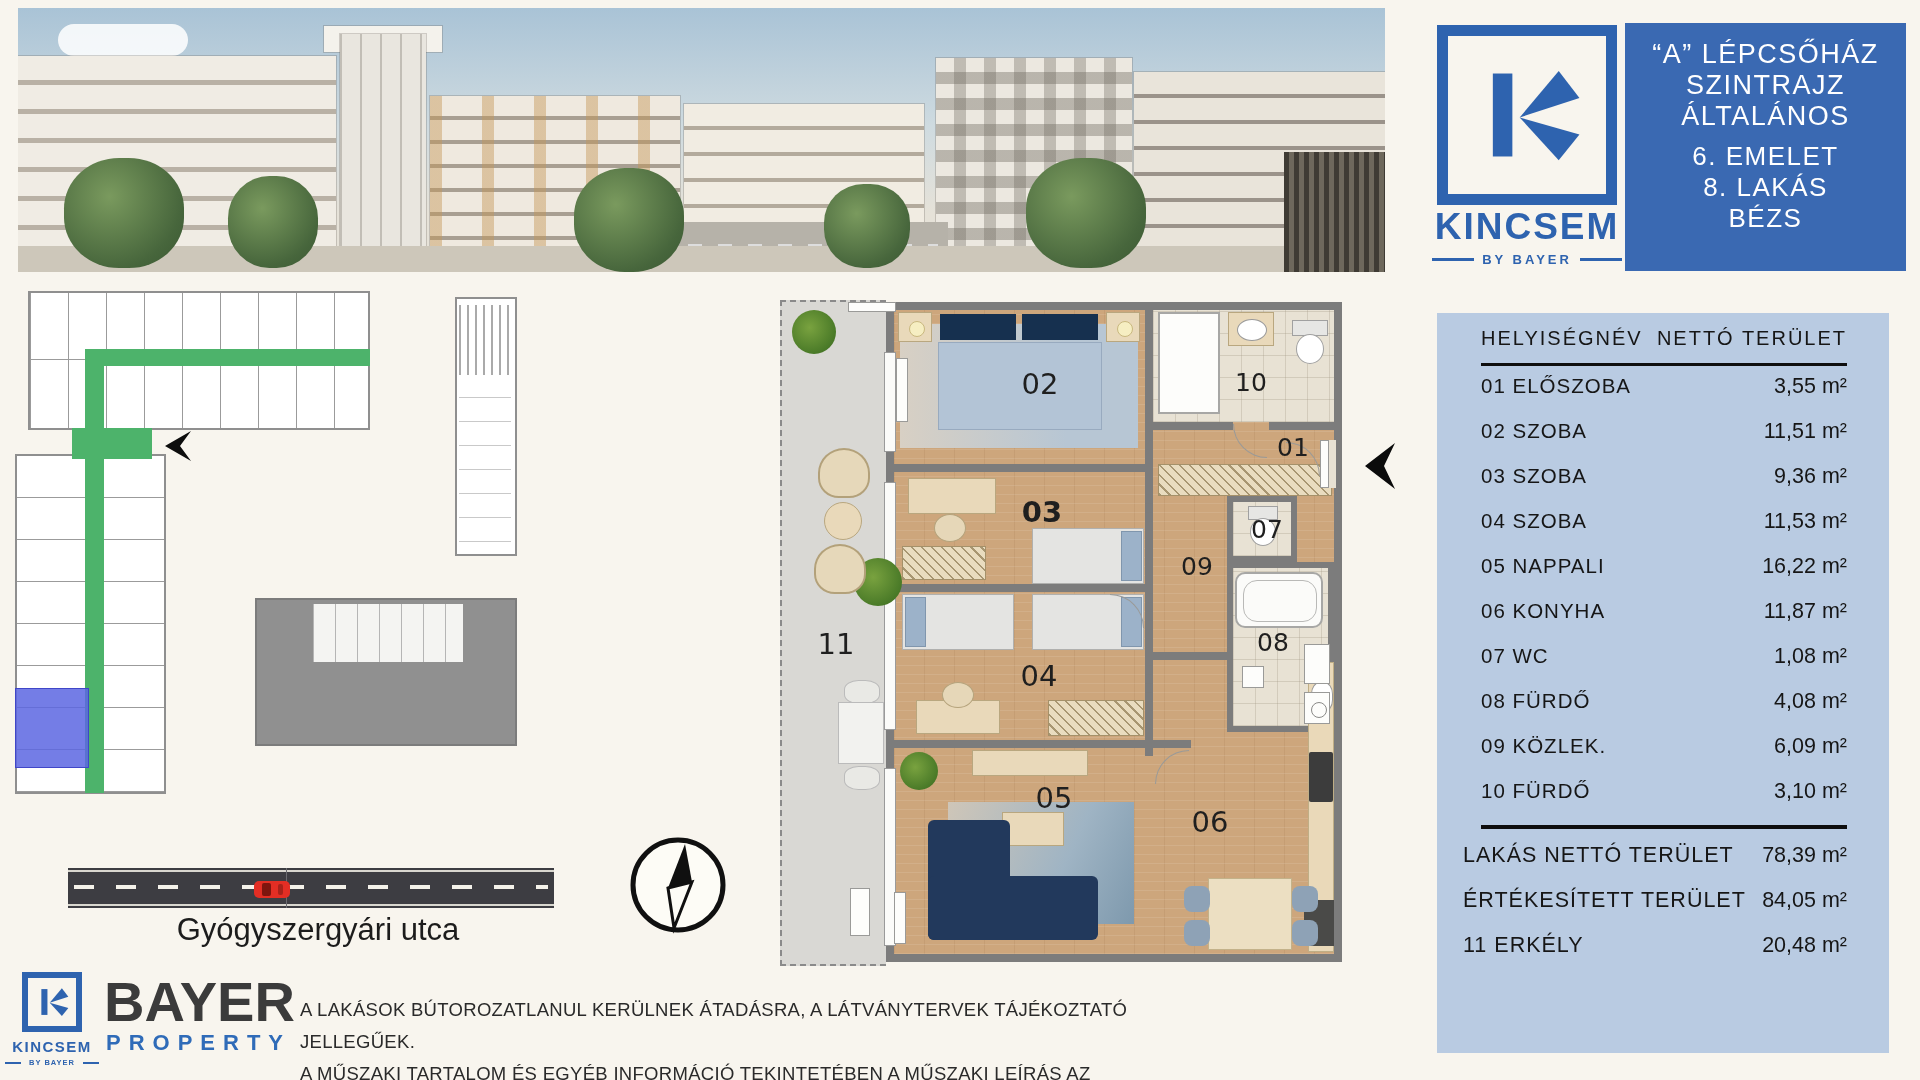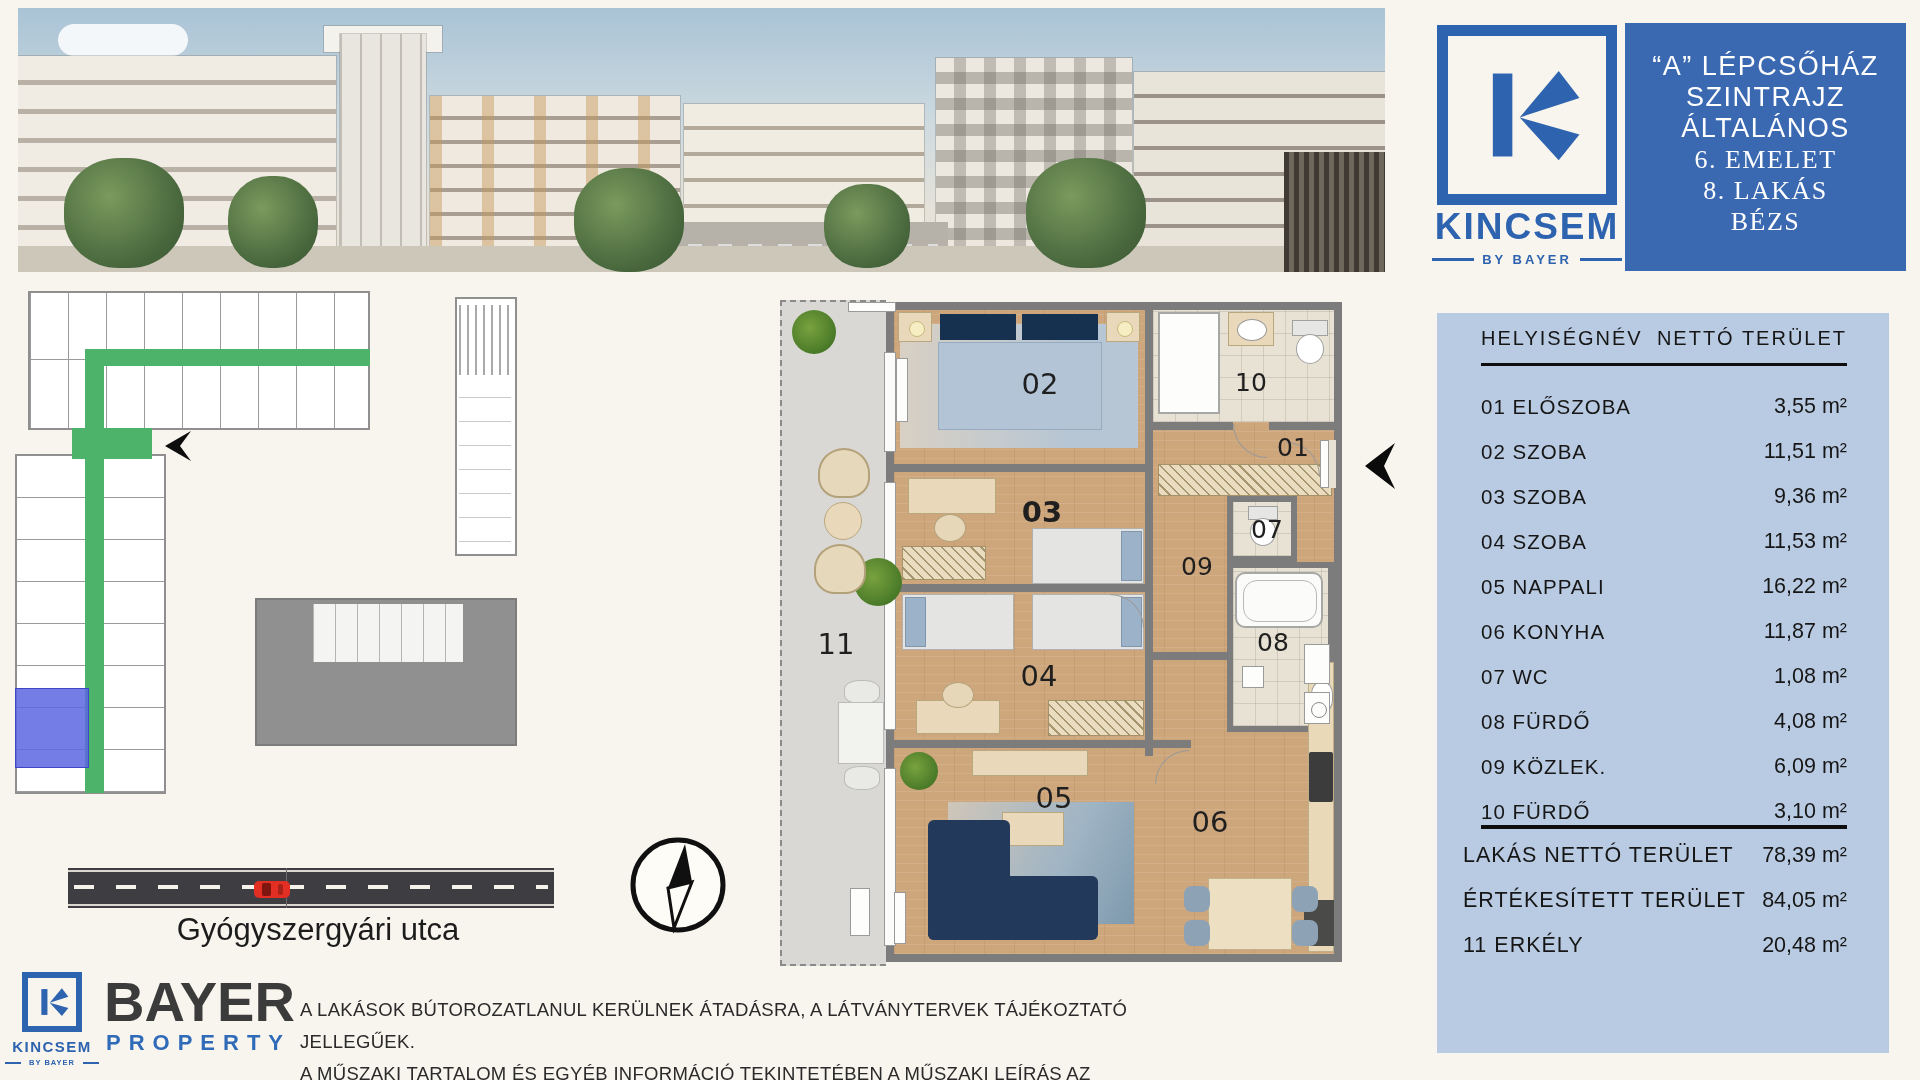--- a/index.html
+++ b/index.html
@@ -13,24 +13,24 @@
   .bld{box-shadow:0 0 0 1px rgba(90,85,75,.25);}
   .tree{border-radius:46%;background:radial-gradient(circle at 38% 35%,#7a9a5e,#47663c 70%,#3a5732);}
   
   #kbox-top{left:1437px;top:25px;width:180px;height:180px;border:11px solid #2e63af;
             display:flex;align-items:center;justify-content:center;background:#f8f5ee;box-sizing:border-box;}
   #kword-top{left:1415px;top:206px;width:224px;text-align:center;font-size:37px;font-weight:800;
              color:#2e63af;letter-spacing:2px;}
   .byrow{display:flex;align-items:center;justify-content:center;gap:8px;color:#2e63af;}
   .byline{border-top:3px solid #2e63af;}
   #info-panel{left:1625px;top:23px;width:281px;height:248px;background:#3a69b2;color:#fff;
-              text-align:center;box-sizing:border-box;padding-top:28px;}
+              text-align:center;box-sizing:border-box;padding-top:16px;}
   .p-title{font-size:27px;line-height:31px;letter-spacing:1.5px;font-weight:400;}
   .p-info{font-size:26px;line-height:31px;letter-spacing:1.5px;font-weight:400;}
-  #panel-info-group{font-family:Liberation Serif, serif;}
+  #panel-info-group{margin-top:9px;}
   
   #siteplan{left:15px;top:288px;width:540px;height:508px;}
   .wing{background:#fff;border:2px solid #8f8f8f;box-sizing:border-box;}
   .green{background:#4db36b;}
   
   #aptplan{left:780px;top:300px;width:600px;height:666px;}
   #balcony{left:0;top:0;width:106px;height:666px;background:#d9d8d4;
            border-left:2px dashed #8a8a8a;border-top:2px dashed #8a8a8a;border-bottom:2px dashed #8a8a8a;box-sizing:border-box;}
   #interior{left:106px;top:2px;width:456px;height:660px;border:8px solid #7c7c7c;box-sizing:border-box;
             background-color:#cda67c;
@@ -50,21 +50,21 @@
   .navy{background:#22395c;border-radius:6px;}
   .plant{border-radius:50%;background:radial-gradient(circle at 40% 40%,#79a23f,#4a7a28 70%,#3c641f);}
   .whitebox{background:#fdfdfb;border:1px solid #9a9a98;box-sizing:border-box;}
   .arc{border:1.6px solid #9a9a98;box-sizing:border-box;background:transparent;}
   .rl{font-family:"DejaVu Sans",sans-serif;font-size:29px;color:#1f1f1f;transform:translate(-50%,-50%);white-space:nowrap;}
   .rl-sm{font-size:25px;}
   
   #areatable{left:1437px;top:313px;width:452px;height:740px;background:#b9cbe2;box-sizing:border-box;padding-top:14px;color:#161616;}
   .t-head{display:flex;justify-content:space-between;padding:0 42px 0 44px;font-size:20px;letter-spacing:2px;}
   #t-underline{margin:13px 42px 0 44px;border-bottom:3.5px solid #0e0e0e;}
-  .t-row{display:flex;justify-content:space-between;align-items:flex-end;height:45px;padding:0 42px 0 44px;}
+  .t-row{display:flex;justify-content:space-between;align-items:flex-start;height:45px;padding:0 42px 0 44px;}
   .t-name{font-size:20.5px;letter-spacing:1px;}
   .t-area{font-size:21.5px;}
   #t-divider{margin:1px 42px 0 44px;border-bottom:4.5px solid #0e0e0e;}
   .t-sumrow{display:flex;justify-content:space-between;align-items:center;height:45px;padding:0 42px 0 26px;}
   .t-sumname{font-size:21.5px;letter-spacing:1px;}
   
   #road{left:68px;top:868px;width:486px;height:40px;background:#3d3d42;}
   #streetname{left:118px;top:912px;width:400px;text-align:center;font-size:31px;color:#1c1c1c;}
   #kbox-bottom{left:22px;top:972px;width:60px;height:60px;border:6px solid #2e63af;box-sizing:border-box;
                display:flex;align-items:center;justify-content:center;}

